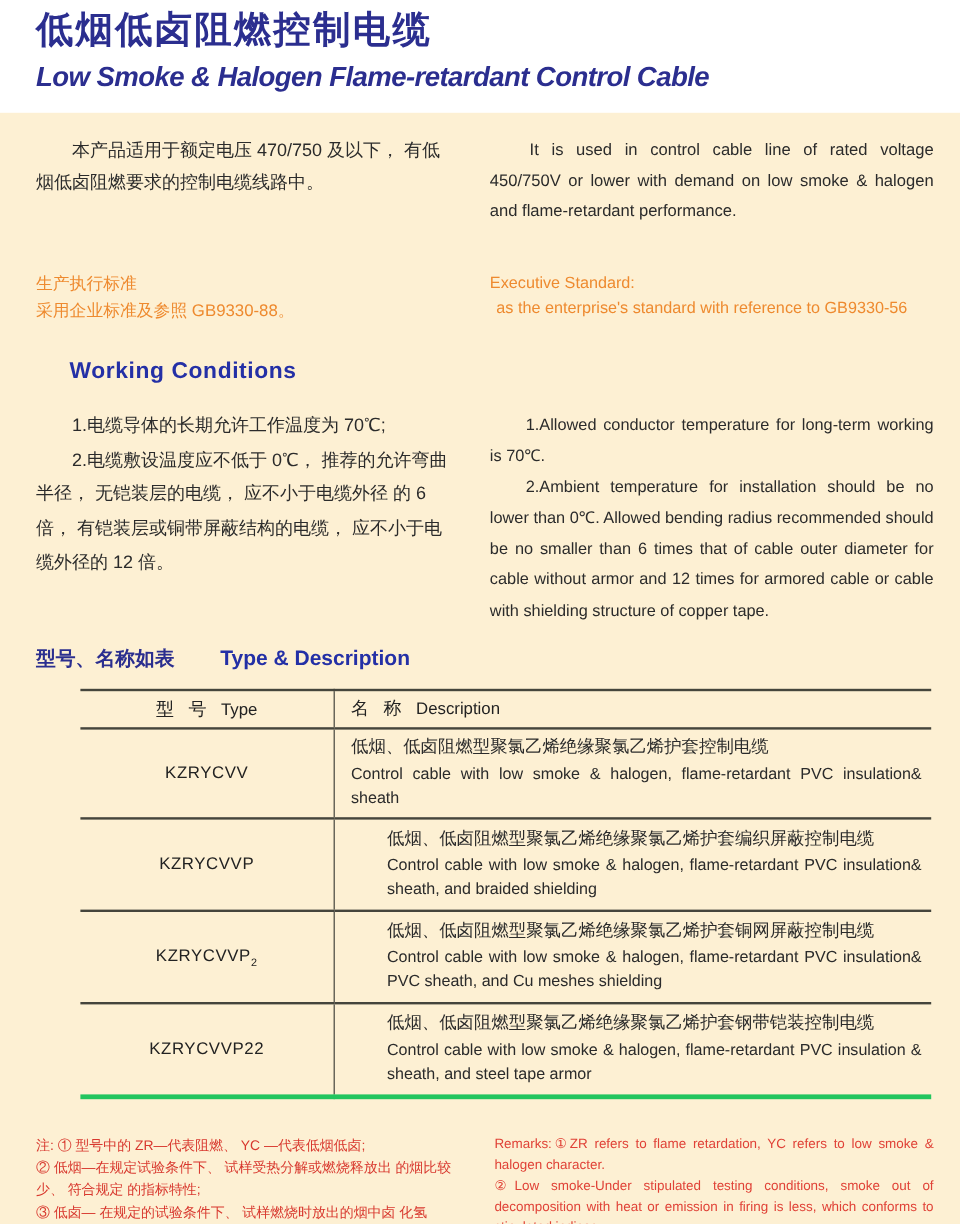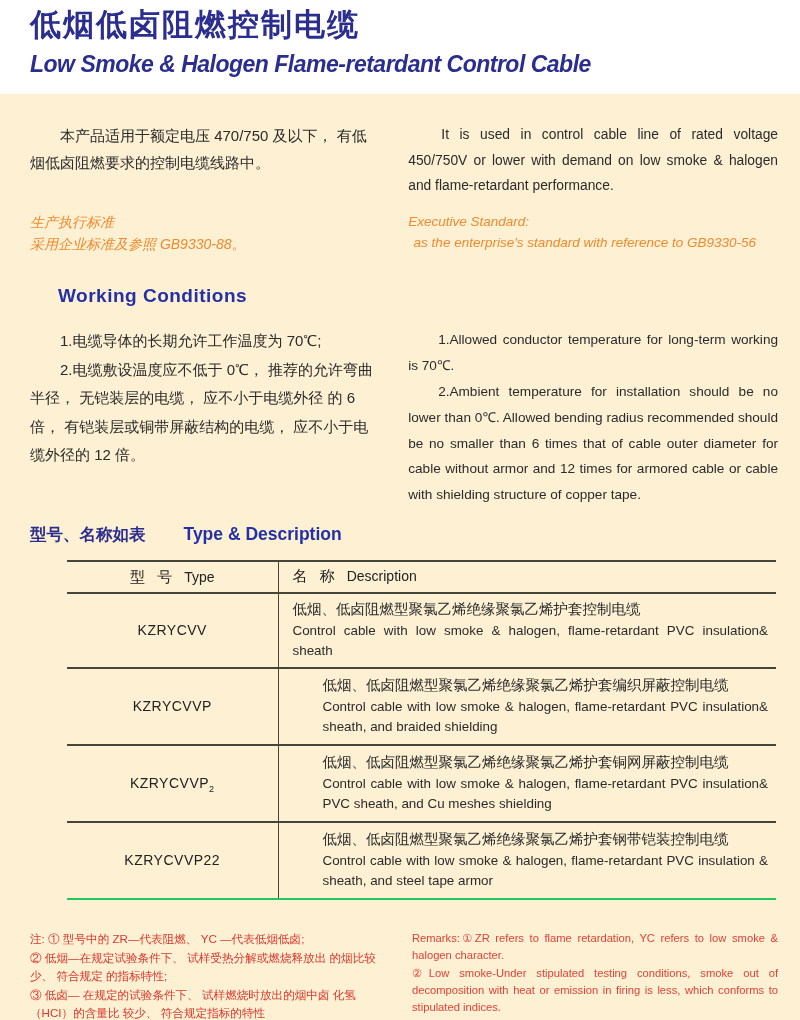--- a/index.html
+++ b/index.html
@@ -32,36 +32,36 @@
   
   .doc-body {
     background: #fdf0d3;
     height: 926px;
     padding: 0 22px 0 30px;
   }
   .band { display: flex; }
   .col-l { width: 358px; }
   .col-r { width: 378px; margin-left: 28px; }
 
-  .band-intro { padding-top: 28px; }
+  .band-intro { padding-top: 18px; }
   .intro-zh {
     font-size: 15px;
     color: #2b2b2b;
     line-height: 1.8;
     text-indent: 2em;
   }
   .intro-en {
     font-size: 13.8px;
     color: #2b2b2b;
     line-height: 1.85;
     text-indent: 2.4em;
     text-align: justify;
   }
 
-  .band-standard { margin-top: 12px; font-style: italic; }
+  .band-standard { margin-top: 36px; }
   .std { color: #ee8a2f; font-size: 14px; line-height: 1.6; }
   .std-en { font-size: 13.5px; }
   .std-en .std-text { text-indent: 0.4em; }
 
   .band-cond-head { margin-top: 30px; }
   .cond-head-zh { font-size: 18px; font-weight: bold; color: #2b2e8f; letter-spacing: 1px; }
   .cond-head-en { font-size: 19px; font-weight: bold; color: #2430a6; letter-spacing: 0.5px; }
 
   .band-cond-text { margin-top: 20px; }
   .cond-zh { font-size: 15px; color: #2b2b2b; line-height: 1.9; }
@@ -73,21 +73,21 @@
   .band-type-head { margin-top: 16px; align-items: baseline; }
   .type-head-zh { font-size: 16.5px; font-weight: bold; color: #2b2e8f; }
   .type-head-en { font-size: 17.5px; font-weight: bold; color: #2430a6; margin-left: 38px; }
 
   
   .tbl-wrap { margin: 14px 0 0 37px; width: 709px; }
   table.spec {
     width: 100%;
     border-collapse: collapse;
     border-top: 2px solid #45453c;
-    border-bottom: 2px solid #22c55e;
+    border-bottom: 4px solid #22c55e;
   }
   table.spec td { border-bottom: 2px solid #45453c; vertical-align: middle; }
   table.spec tr:last-child td { border-bottom: none; }
   td.c1 { width: 211px; border-right: 1.5px solid #45453c; text-align: center; }
   td.c2 { padding: 5px 8px 6px 14px; }
   .th-cell { height: 29px; font-size: 15px; color: #222222; }
   .th-zh { letter-spacing: 4px; }
   .th-en { font-size: 14px; margin-left: 8px; letter-spacing: 0; }
   .th-desc { text-align: left !important; padding-left: 60px; }
   .type-code { font-size: 14px; color: #222222; letter-spacing: 0.5px; }

